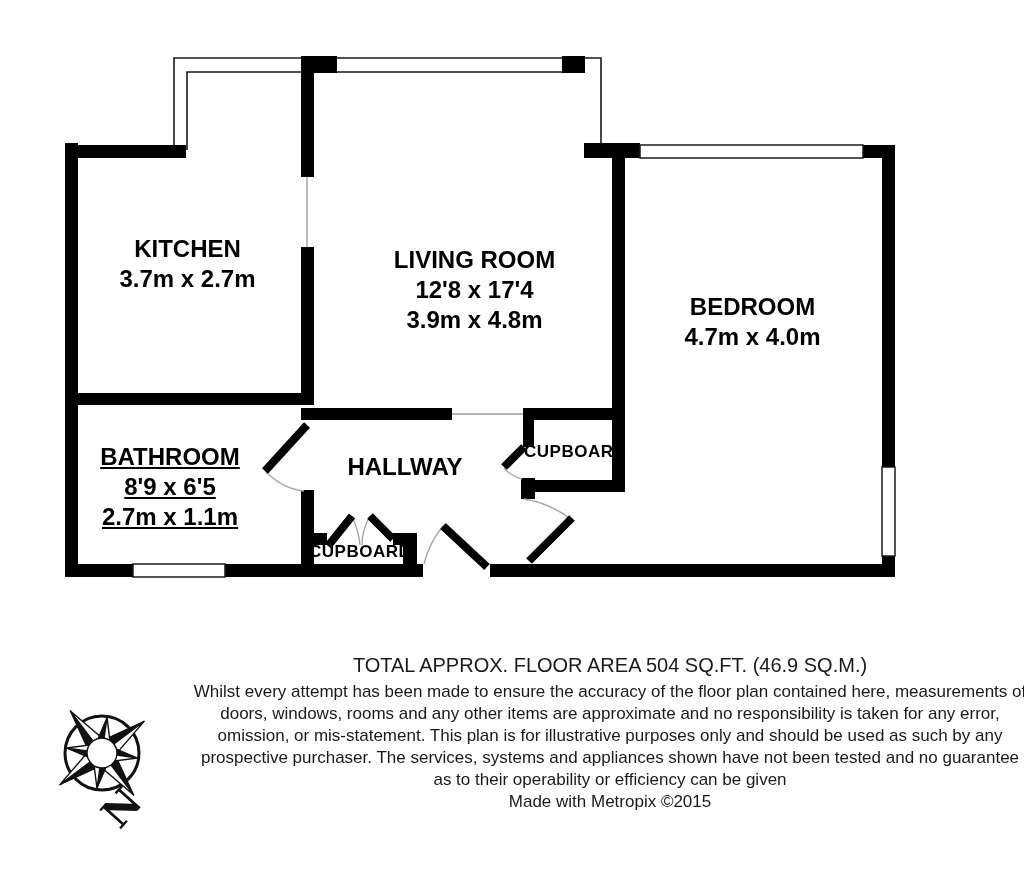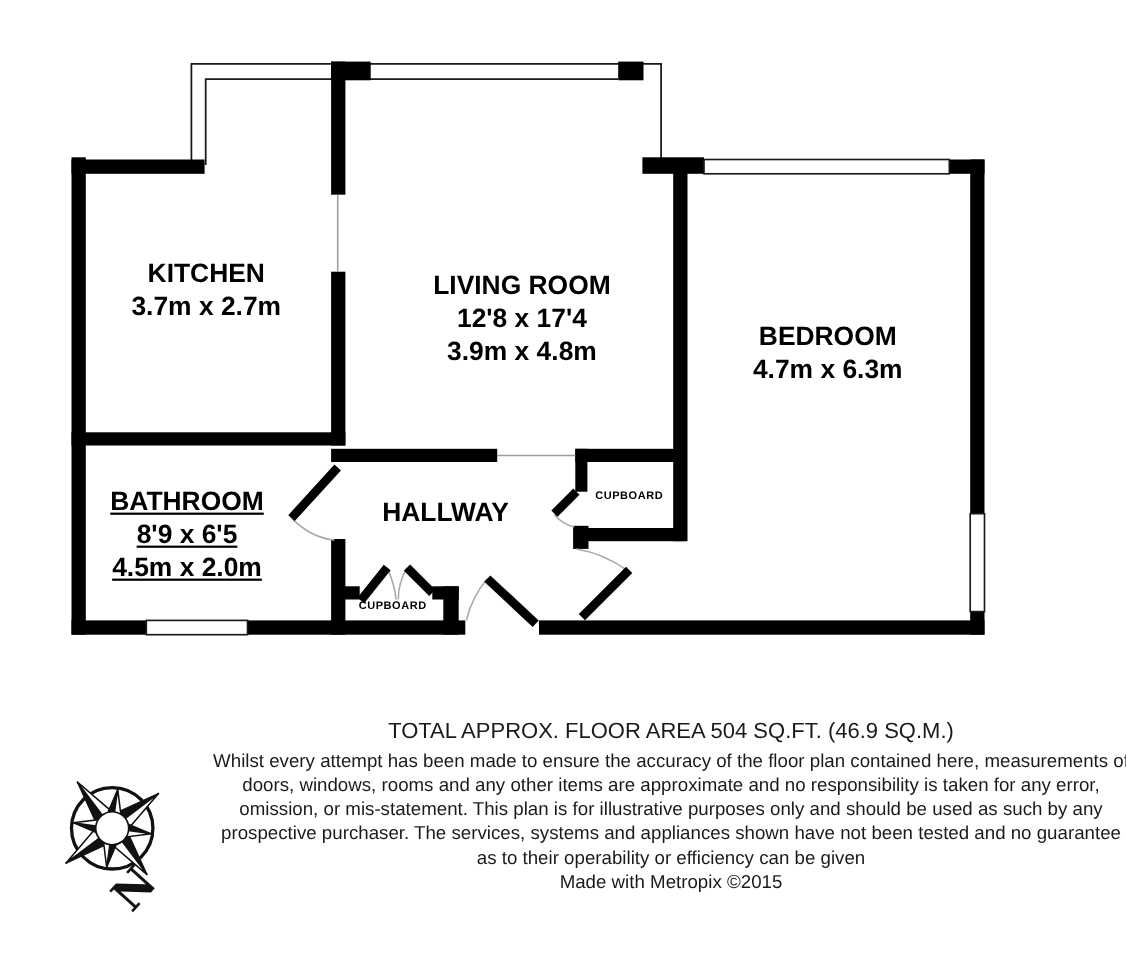--- a/index.html
+++ b/index.html
@@ -14,21 +14,21 @@
   .bayline{fill:none;stroke:#1a1a1a;stroke-width:1.6;}
   .opening{stroke:#9a9a9a;stroke-width:1.4;fill:none;}
   .leaf{stroke:var(--wall,#000);stroke-width:8;fill:none;}
   .arc{stroke:#a8a8a8;stroke-width:1.4;fill:none;}
   .room-label{
     position:absolute;text-align:center;font-weight:bold;
     font-size:24px;line-height:30px;white-space:nowrap;
   }
   .small-label{
     position:absolute;text-align:center;font-weight:bold;
-    font-size:10px;line-height:16px;letter-spacing:.5px;white-space:nowrap;
+    font-size:17px;line-height:16px;letter-spacing:.5px;white-space:nowrap;
   }
   .footer{
     position:absolute;left:192px;top:652px;width:836px;text-align:center;color:#1a1a1a;
   }
   .footer .area{font-size:20px;line-height:26px;margin-bottom:3px;}
   .footer .disclaimer{font-size:17px;line-height:22px;}
   .footer .credit{font-size:17px;line-height:22px;}
   .compass{position:absolute;left:50px;top:695px;}
   .rose-ring{fill:none;stroke:#111;stroke-width:3;}
   .pt-dark{fill:#111;stroke:#111;stroke-width:1;}
@@ -111,27 +111,27 @@
   </div>
 
   <div class="room-label" style="left:347px;top:245px;width:255px;">
     <div>LIVING ROOM</div>
     <div>12'8 x 17'4</div>
     <div>3.9m x 4.8m</div>
   </div>
 
   <div class="room-label" style="left:625px;top:292px;width:255px;">
     <div>BEDROOM</div>
-    <div>4.7m x 6.3m</div>
+    <div>4.7m x 4.0m</div>
   </div>
 
   <div class="room-label" style="left:40px;top:442px;width:260px;text-decoration:underline;">
     <div>BATHROOM</div>
     <div>8'9 x 6'5</div>
-    <div>4.5m x 2.0m</div>
+    <div>2.7m x 1.1m</div>
   </div>
 
   <div class="room-label" style="left:310px;top:452px;width:190px;">
     <div>HALLWAY</div>
   </div>
 
   <div class="small-label" style="left:524px;top:444px;width:96px;">CUPBOARD</div>
 
   <div class="small-label" style="left:309px;top:544px;width:96px;">CUPBOARD</div>
 

